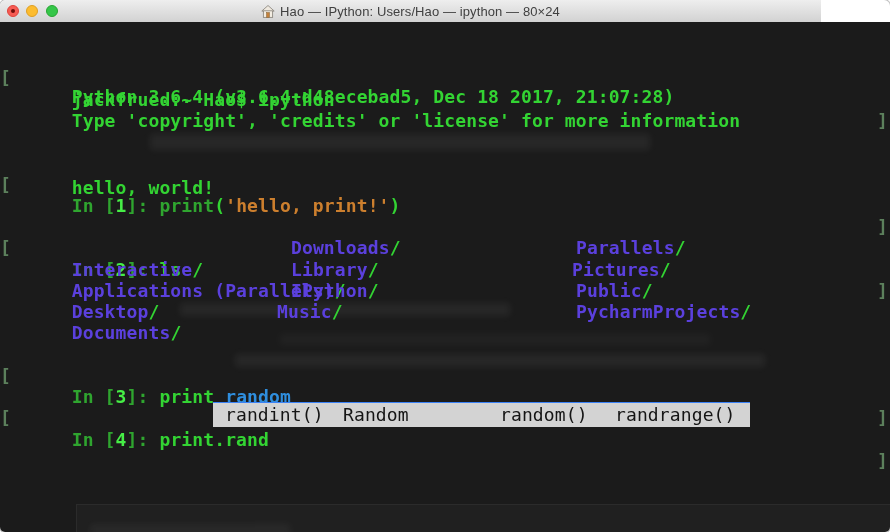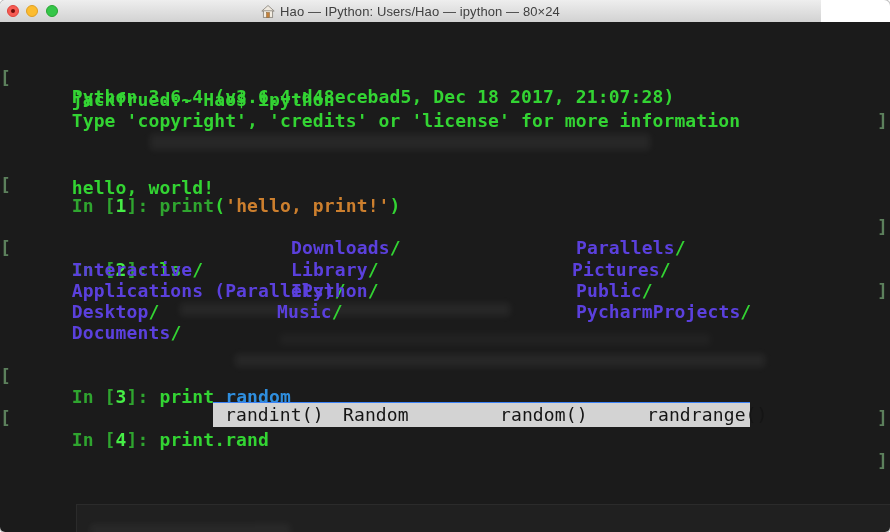--- a/index.html
+++ b/index.html
@@ -153,17 +153,17 @@
     <div class="row" style="top:364px;">
       <span class="mark l">[</span>
       <span class="gd">In [</span><span class="gb">4</span><span class="gd">]: </span><span class="g">print.rand</span>
       <span class="mark r">]</span>
     </div>
 
     <div class="completion-bar">
       <span style="left:12px;">randint()</span>
       <span style="left:130px;">Random</span>
       <span style="left:287px;">random()</span>
-      <span style="left:402px;margin-left:32px;">randrange()</span>
+      <span style="left:402px;">randrange()</span>
     </div>
 
   </div>
 </div>
 
 </body></html>

